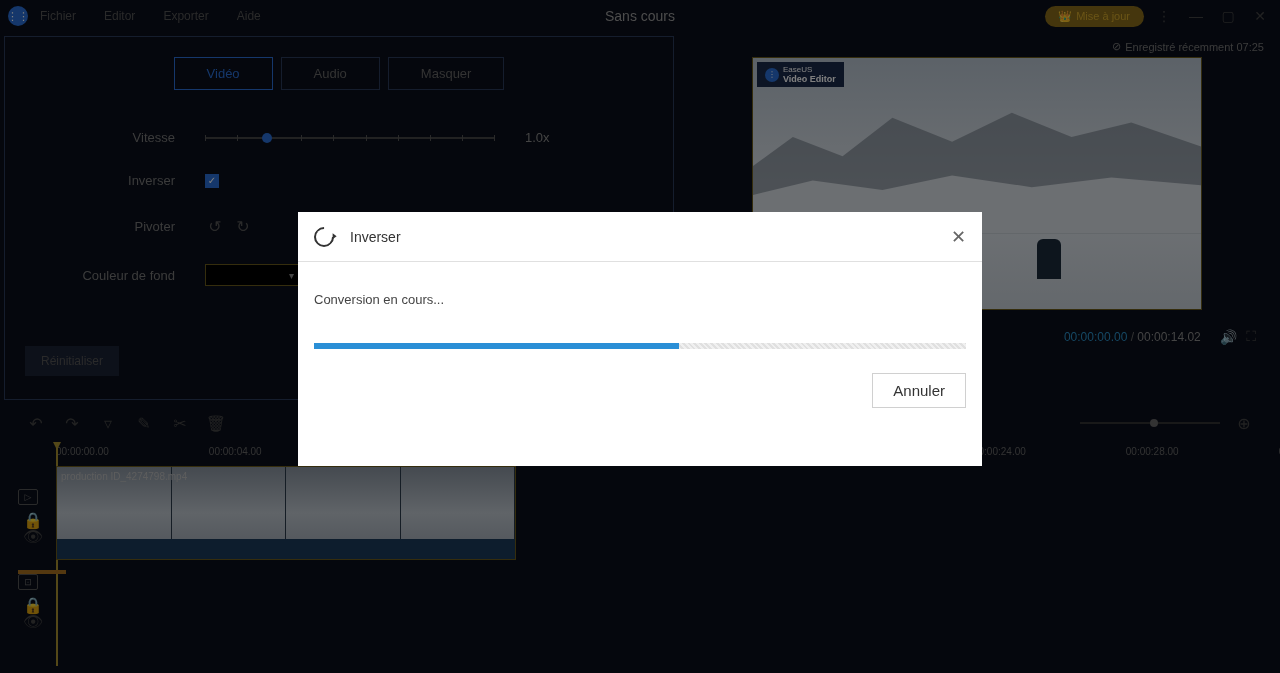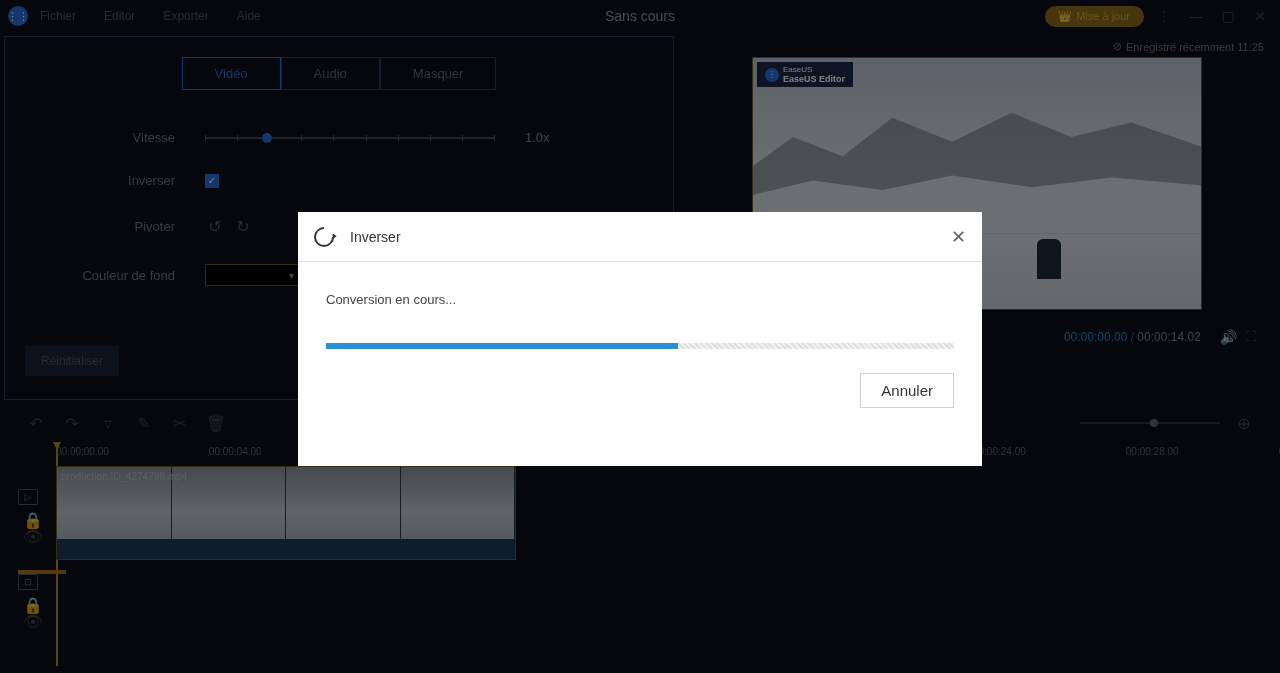--- a/index.html
+++ b/index.html
@@ -13,21 +13,21 @@
     .titlebar-right { margin-left: auto; display: flex; align-items: center; gap: 8px; }
     .update-btn { background: #8a6d1a; color: #d4a82c; padding: 4px 14px; border-radius: 12px; font-size: 11px; display: flex; align-items: center; gap: 4px; }
     .win-controls { display: flex; gap: 8px; color: #444; }
     .win-btn { width: 24px; text-align: center; font-size: 14px; }
     
     
     .main { display: flex; height: 368px; }
     
     
     .left-panel { width: 670px; border: 1px solid #2a3a5a; margin: 4px 0 0 4px; padding: 20px; }
-    .tabs { display: flex; justify-content: center; gap: 0; margin-bottom: 40px; }
+    .tabs { display: flex; justify-content: center; gap: 8px; margin-bottom: 40px; }
     .tab { padding: 8px 32px; border: 1px solid #2a3a5a; color: #666; font-size: 13px; }
     .tab.active { color: #2a6fd6; border-color: #2a6fd6; }
     
     .control-row { display: flex; align-items: center; margin-bottom: 28px; }
     .control-label { width: 180px; text-align: right; padding-right: 30px; color: #777; font-size: 13px; }
     .slider-track { width: 290px; height: 2px; background: #444; position: relative; }
     .slider-ticks { display: flex; justify-content: space-between; position: absolute; width: 100%; top: -2px; }
     .slider-tick { width: 1px; height: 6px; background: #555; }
     .slider-thumb { width: 10px; height: 10px; background: #2a6fd6; border-radius: 50%; position: absolute; top: -4px; left: 57px; }
     .slider-value { margin-left: 30px; color: #888; font-size: 13px; }
@@ -79,21 +79,21 @@
     .audio-track { display: flex; align-items: center; height: 60px; margin-top: 4px; }
     
     
     .overlay { position: absolute; inset: 0; background: rgba(0,0,0,0.5); z-index: 100; }
     .modal { position: absolute; left: 298px; top: 212px; width: 684px; height: 254px; background: #fff; z-index: 101; display: flex; flex-direction: column; }
     .modal-header { height: 50px; display: flex; align-items: center; padding: 0 16px; border-bottom: 1px solid #e0e0e0; }
     .modal-icon { width: 20px; height: 20px; border: 2px solid #333; border-radius: 50%; border-top-color: transparent; transform: rotate(45deg); margin-right: 16px; position: relative; }
     .modal-icon::after { content: ''; position: absolute; top: -3px; right: -1px; width: 0; height: 0; border-left: 4px solid #333; border-top: 3px solid transparent; border-bottom: 3px solid transparent; transform: rotate(-45deg); }
     .modal-title { color: #333; font-size: 14px; }
     .modal-close { margin-left: auto; color: #666; font-size: 18px; cursor: pointer; }
-    .modal-body { flex: 1; padding: 30px 28px; }
+    .modal-body { flex: 1; padding: 30px 16px; }
     .modal-text { color: #444; font-size: 13px; margin-bottom: 36px; }
     .progress-bar { width: 100%; height: 6px; background: repeating-linear-gradient(45deg, #e0e0e0, #e0e0e0 2px, #f0f0f0 2px, #f0f0f0 4px); position: relative; }
     .progress-fill { width: 56%; height: 100%; background: #2a8fd6; }
     .modal-footer { text-align: right; margin-top: 24px; }
     .cancel-btn { padding: 8px 20px; border: 1px solid #d0d0d0; background: #fff; color: #333; font-size: 15px; cursor: pointer; }
   </style>
 </head>
 <body>
 
 <div class="titlebar">
@@ -168,28 +168,28 @@
       <div class="control-label"></div>
       <div class="color-sublabel">Couleur</div>
     </div>
     
     <div class="reset-btn">Réinitialiser</div>
   </div>
 
   <div class="right-panel">
     <div class="saved-label">
       <span>⊘</span>
-      <span>Enregistré récemment 11:25</span>
+      <span>Enregistré récemment 07:25</span>
     </div>
     <div class="preview">
       <div class="preview-badge">
         <div class="preview-badge-icon">⋮</div>
         <div>
           <div style="font-size:8px">EaseUS</div>
-          <div style="font-weight:bold">EaseUS Editor</div>
+          <div style="font-weight:bold">Video Editor</div>
         </div>
       </div>
       <svg class="mountain" viewBox="0 0 450 130" preserveAspectRatio="none">
         <path d="M0,60 L40,30 L90,50 L140,10 L200,35 L260,5 L320,30 L380,15 L450,40 L450,130 L0,130 Z" fill="#6a7480" opacity="0.6"></path>
         <path d="M0,90 L60,75 L130,85 L200,70 L280,82 L360,72 L450,80 L450,130 L0,130 Z" fill="#d8dee4"></path>
       </svg>
       <div class="skier"></div>
     </div>
     <div class="player-controls">
       <div class="player-left">

